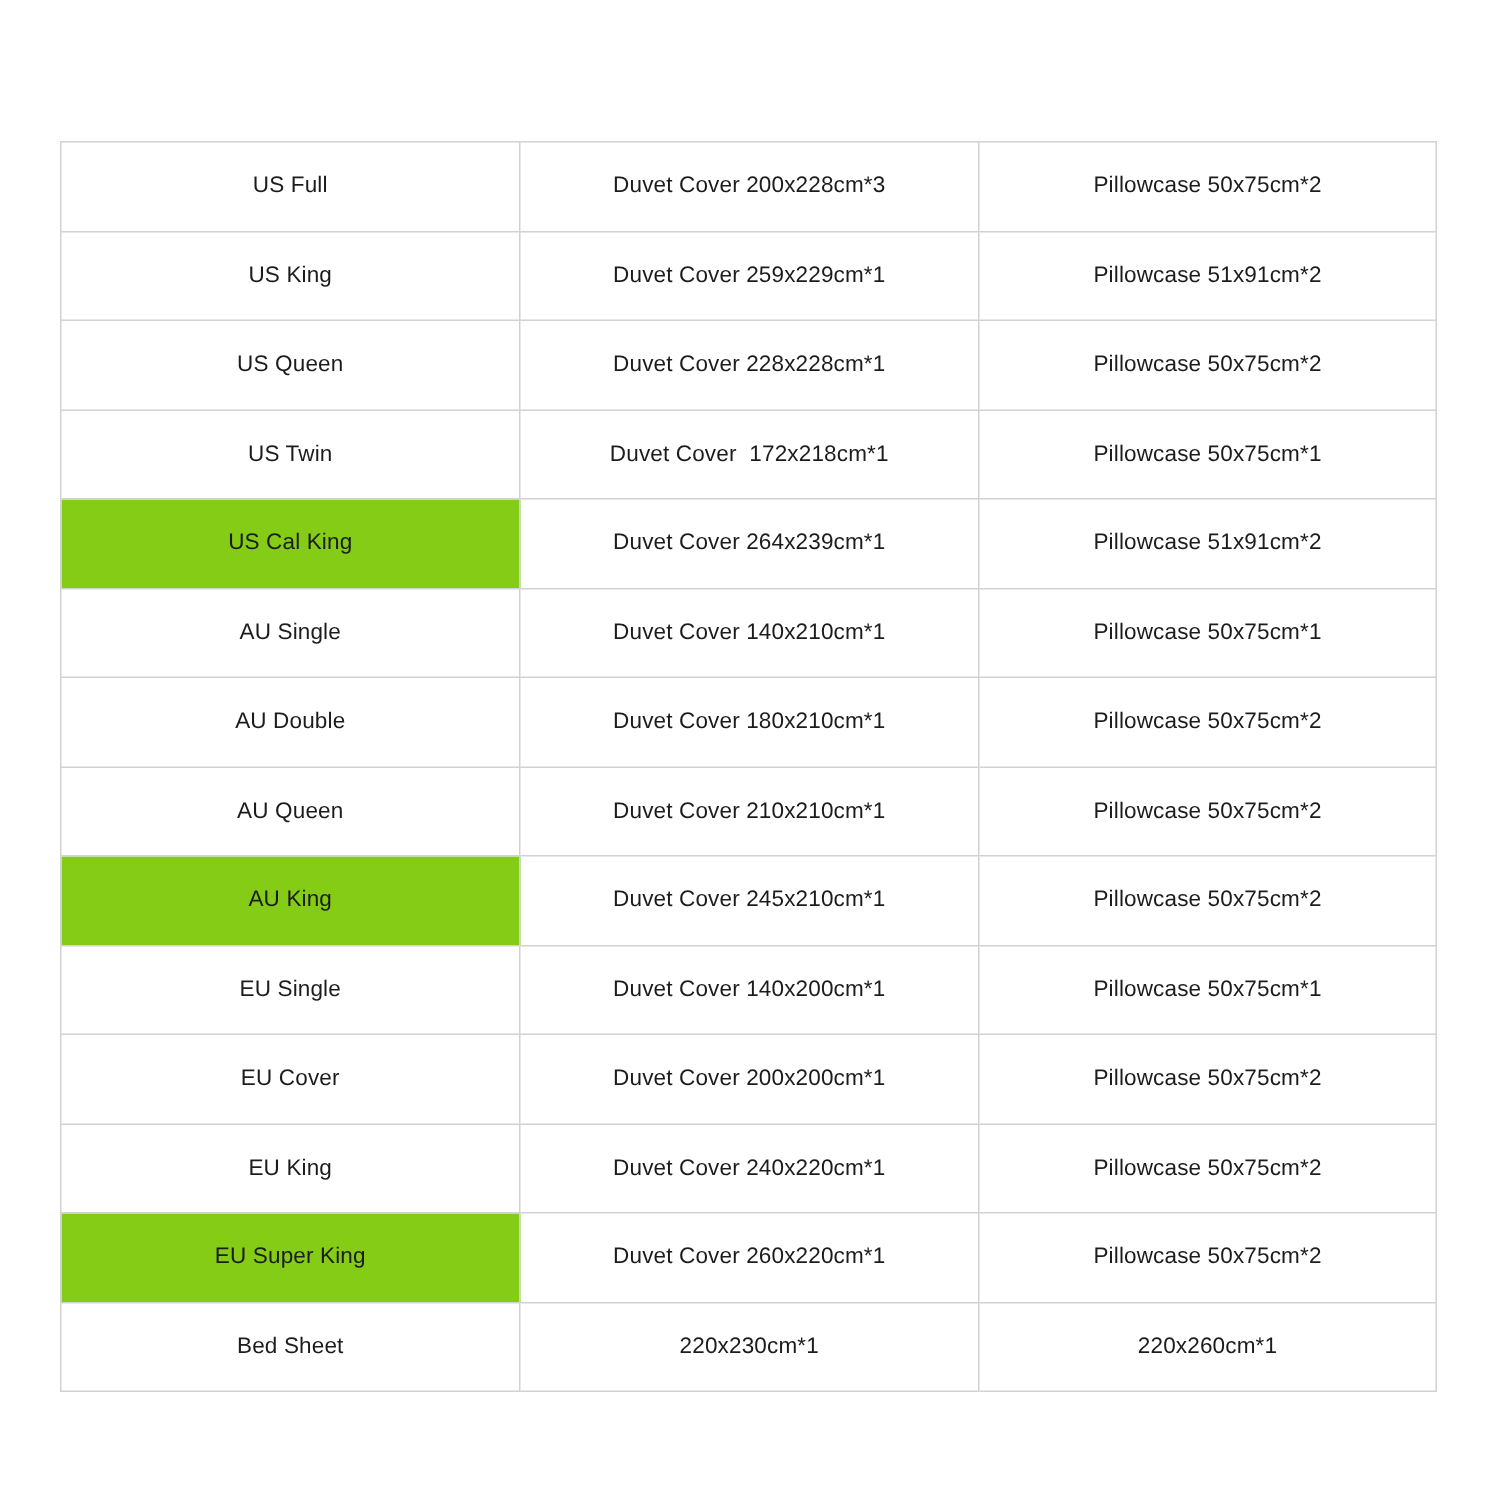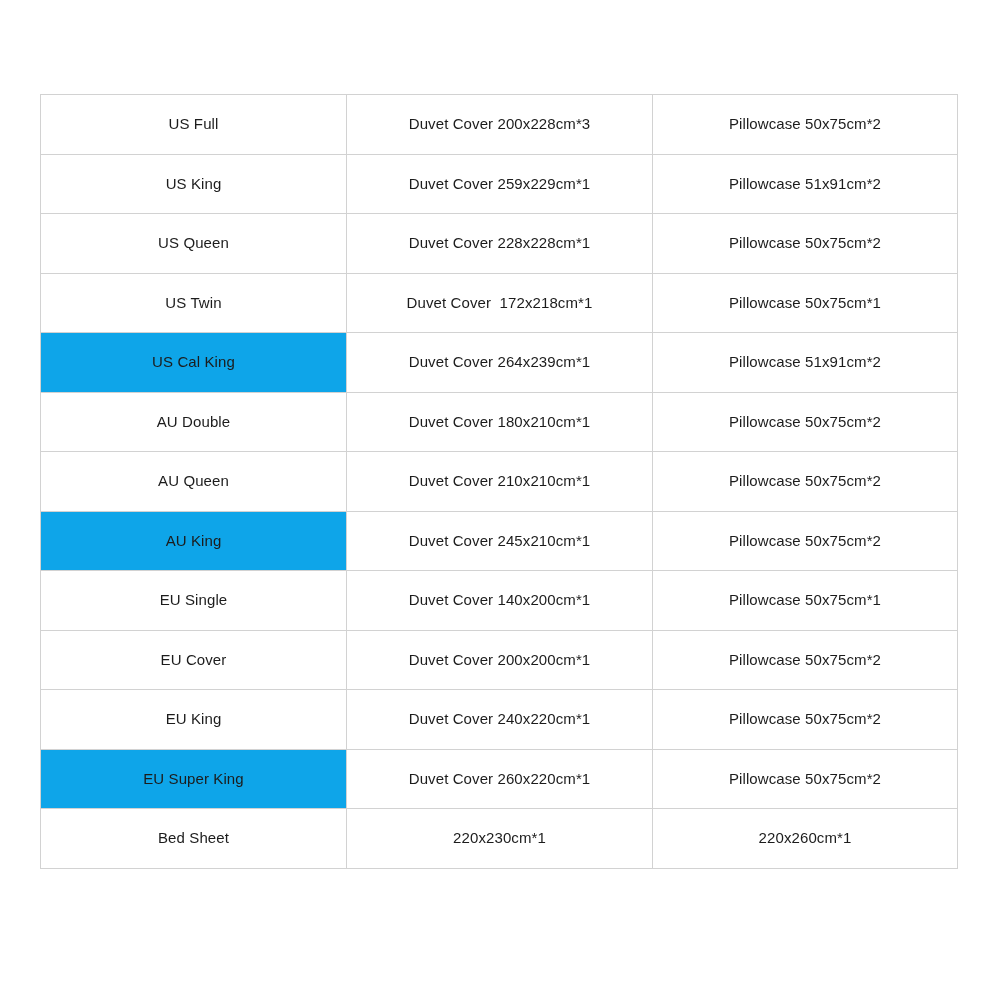--- a/index.html
+++ b/index.html
@@ -39,21 +39,21 @@
     padding: 0 4px;
     text-align: center;
     vertical-align: middle;
     font-size: 15px;
     color: #1c1c1c;
     line-height: 1.2;
     white-space: pre;
     font-weight: 400;
   }
   .size-table tr.highlight td.cell-region {
-    background: #0ea5e9;
+    background: #84cc16;
   }
   .cell-region { letter-spacing: 0.1px; }
   .cell-duvet  { letter-spacing: 0.1px; }
   .cell-pillow { letter-spacing: 0.1px; }
 </style>
 </head>
 <body>
 
 <div class="page">
   <table class="size-table">
@@ -80,20 +80,25 @@
         </tr>
         <tr>
           <td class="cell-region">US Twin</td>
           <td class="cell-duvet">Duvet Cover  172x218cm*1</td>
           <td class="cell-pillow">Pillowcase 50x75cm*1</td>
         </tr>
         <tr class="highlight">
           <td class="cell-region">US Cal King</td>
           <td class="cell-duvet">Duvet Cover 264x239cm*1</td>
           <td class="cell-pillow">Pillowcase 51x91cm*2</td>
+        </tr>
+        <tr>
+          <td class="cell-region">AU Single</td>
+          <td class="cell-duvet">Duvet Cover 140x210cm*1</td>
+          <td class="cell-pillow">Pillowcase 50x75cm*1</td>
         </tr>
         <tr>
           <td class="cell-region">AU Double</td>
           <td class="cell-duvet">Duvet Cover 180x210cm*1</td>
           <td class="cell-pillow">Pillowcase 50x75cm*2</td>
         </tr>
         <tr>
           <td class="cell-region">AU Queen</td>
           <td class="cell-duvet">Duvet Cover 210x210cm*1</td>
           <td class="cell-pillow">Pillowcase 50x75cm*2</td>

